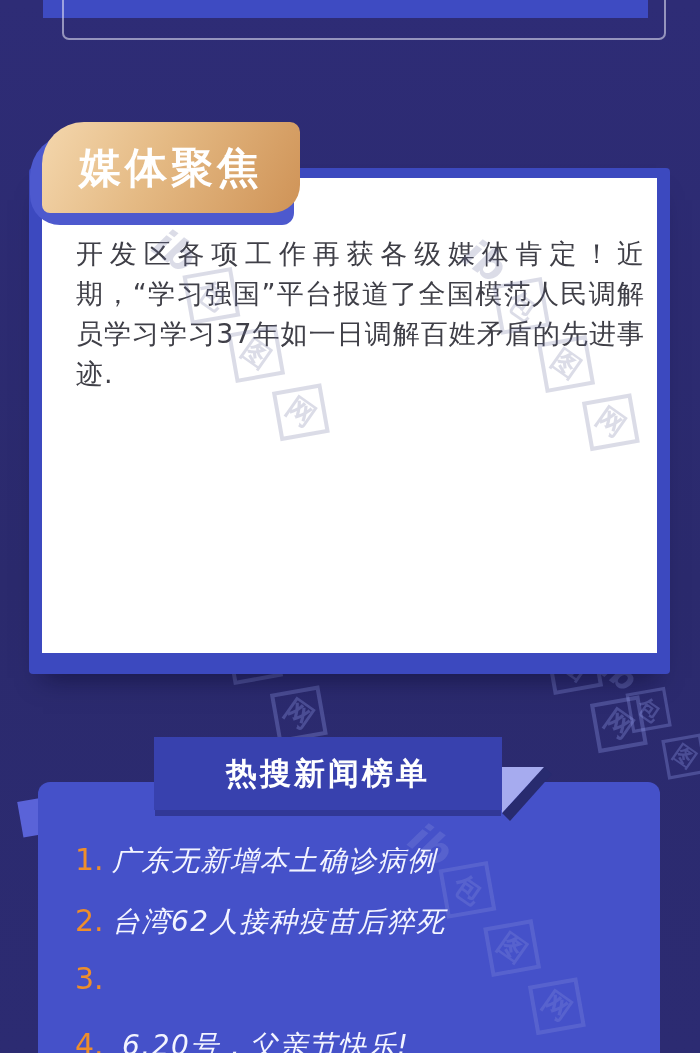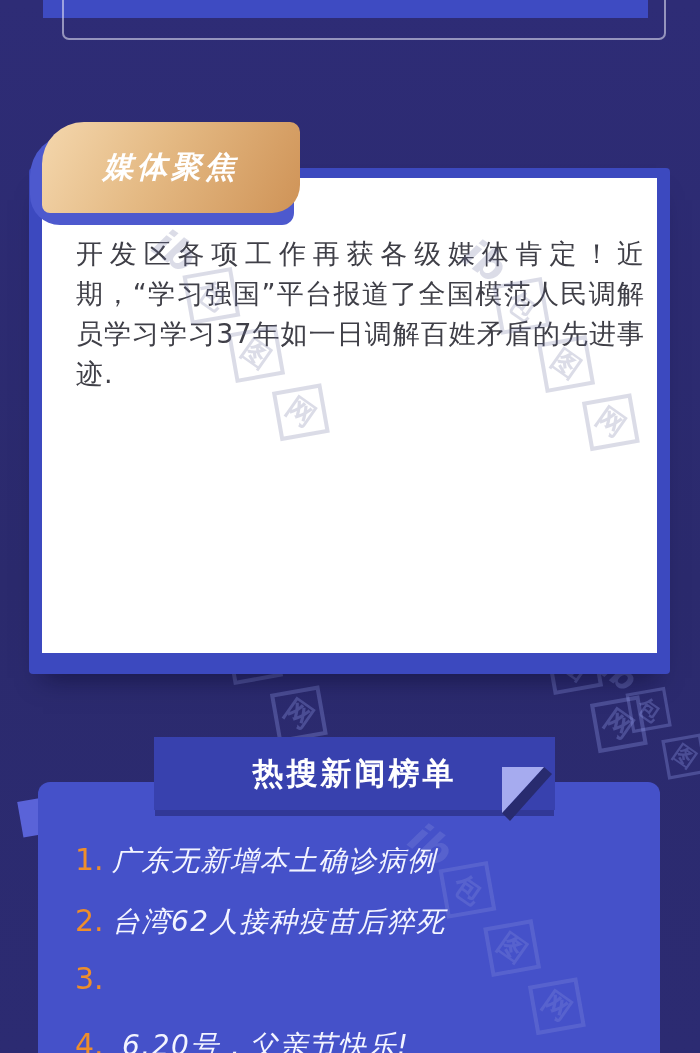--- a/index.html
+++ b/index.html
@@ -18,21 +18,21 @@
   .badge-under{
     position:absolute;left:30px;top:134px;width:264px;height:91px;
     background:#4d59ce;border-radius:42px 8px 12px 30px;z-index:3;
   }
   .badge{
     position:absolute;left:42px;top:122px;width:258px;height:91px;
     background:linear-gradient(118deg,#f4d7ad 0%,#e4b983 45%,#cf9357 100%);
     border-radius:42px 10px 28px 8px;z-index:4;
     display:flex;align-items:center;justify-content:center;
   }
-  .badge-title{color:#fff;font-size:30px;font-weight:700;letter-spacing:4px;font-style:italic;}
+  .badge-title{color:#fff;font-size:42px;font-weight:700;letter-spacing:4px;}
   
   .card-backing{
     position:absolute;left:29px;top:168px;width:641px;height:506px;
     background:#3c49bf;border-radius:4px;z-index:2;
     box-shadow:0 18px 24px -14px rgba(8,8,40,.55);
   }
   .card-white{
     position:absolute;left:13px;top:10px;width:615px;height:475px;
     background:#ffffff;overflow:hidden;
   }
@@ -45,21 +45,21 @@
   
   .hs-wedge{
     position:absolute;left:20px;top:798px;width:44px;height:36px;
     background:#5a63d8;transform:rotate(-10deg);z-index:1;
   }
   .hs-panel{
     position:absolute;left:38px;top:782px;width:622px;height:271px;
     background:#4551c9;border-radius:12px 12px 0 0;z-index:2;
   }
   .hs-header{
-    position:absolute;left:154px;top:737px;width:401px;height:73px;
+    position:absolute;left:154px;top:737px;width:348px;height:73px;
     background:#3841ae;z-index:4;display:flex;align-items:center;justify-content:center;
     box-shadow:0 7px 0 -1px rgba(25,26,90,.45);
   }
   .hs-title{color:#fff;font-size:31px;font-weight:700;letter-spacing:3px;}
   .hs-fold{position:absolute;left:500px;top:763px;z-index:5;}
   
   .row{position:absolute;left:75px;display:flex;align-items:baseline;z-index:6;}
   .row-1{top:842px;} .row-2{top:903px;} .row-3{top:961px;} .row-4{top:1027px;}
   .rank{color:#ee8e2b;font-size:30px;width:37px;flex:0 0 auto;}
   .itxt{color:#f3f4ff;font-size:28px;letter-spacing:1.5px;white-space:nowrap;font-style:italic;}

